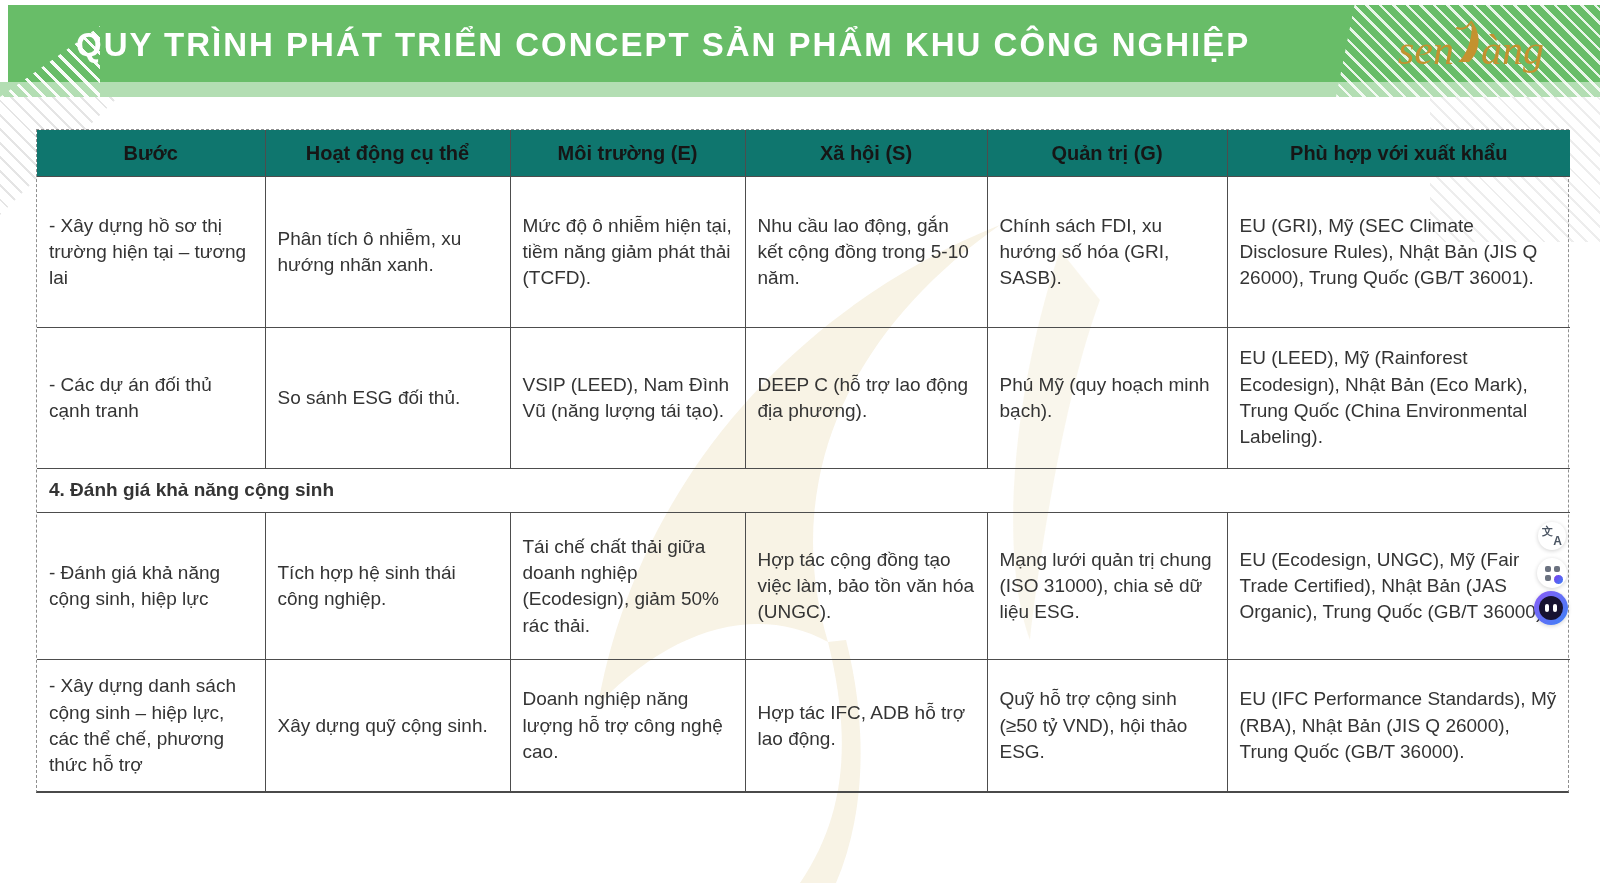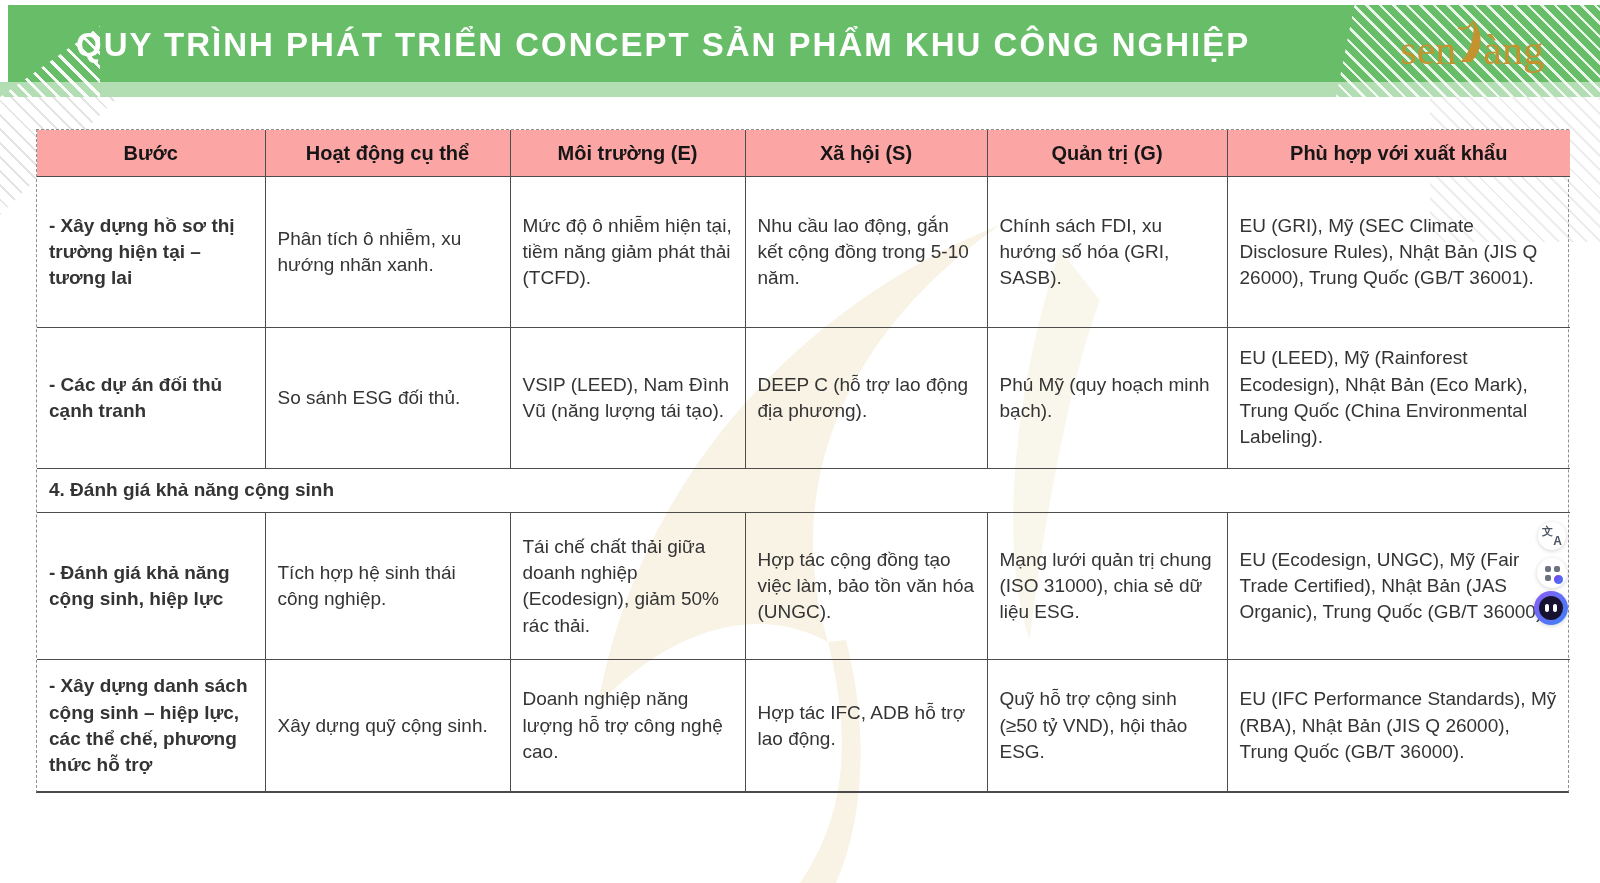--- a/index.html
+++ b/index.html
@@ -42,43 +42,43 @@
 
   .page-title {
     position:absolute; left:76px; top:26px; z-index:5;
     color:#ffffff; font-size:33px; font-weight:800; letter-spacing:2px;
     white-space:nowrap;
     text-align:right;
   }
   .logo {
     position:absolute; right:56px; top:18px; z-index:5;
     display:flex; align-items:flex-end;
-    color:#c4922f; font-family:"Liberation Serif", serif; 
+    color:#c4922f; font-family:"Liberation Serif", serif; font-style:italic;
     font-size:42px; line-height:1;
   }
   .logo .leaf { margin:0 -2px 0 -1px; }
 
   
   .watermark { position:absolute; left:0; top:0; z-index:1; pointer-events:none; }
 
   
   .tbl-wrap {
     position:absolute; left:36px; top:129px; width:1533px; height:664px;
     border:1px dashed #8f8f8f; border-bottom:2px solid #4a4a4a;
     z-index:2;
   }
   table.esg {
     width:100%; height:100%;
     border-collapse:collapse; border:hidden;
     table-layout:fixed; background:transparent;
   }
   table.esg th, table.esg td { border:1px solid #4d4d4d; padding:6px 12px; vertical-align:middle; }
-  table.esg th { font-size:20px; font-weight:700; color:#161616; text-align:center; background:#fca5a5; }
+  table.esg th { font-size:20px; font-weight:700; color:#161616; text-align:center; background:#0f766e; }
   table.esg td { font-size:19px; color:#343434; line-height:1.38; text-align:left; }
-  td.rowhead  { font-weight:700; color:#0e0e0e; }
+  td.rowhead  { font-weight:400; color:#0e0e0e; }
   td.section  { font-weight:700; color:#0e0e0e; font-size:20px; padding:4px 12px; }
 
   
   .float-btn {
     position:absolute; z-index:6; border-radius:50%;
     background:#ffffff; box-shadow:0 1px 4px rgba(0,0,0,0.18);
     display:flex; align-items:center; justify-content:center; cursor:pointer;
   }
   .btn-translate { left:1538px; top:522px; width:28px; height:28px; }
   .btn-translate .glyphs { position:relative; width:20px; height:20px; color:#4b5563; }

